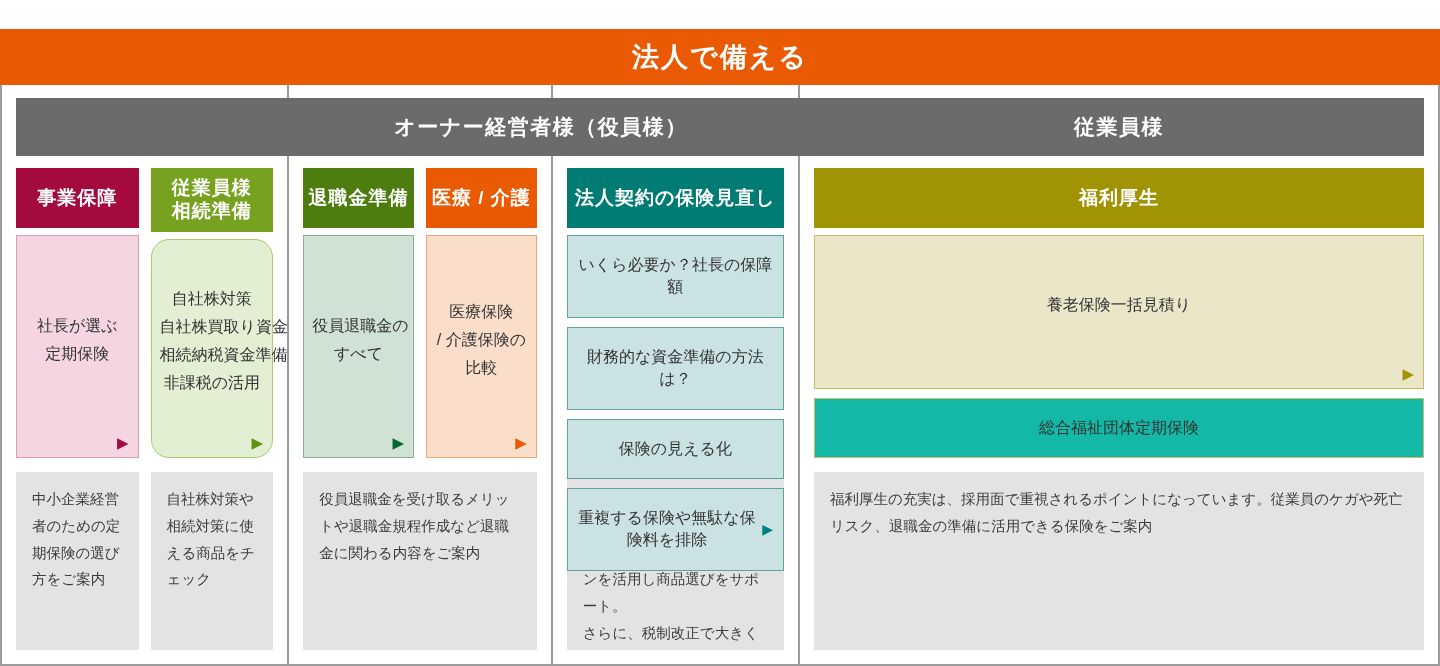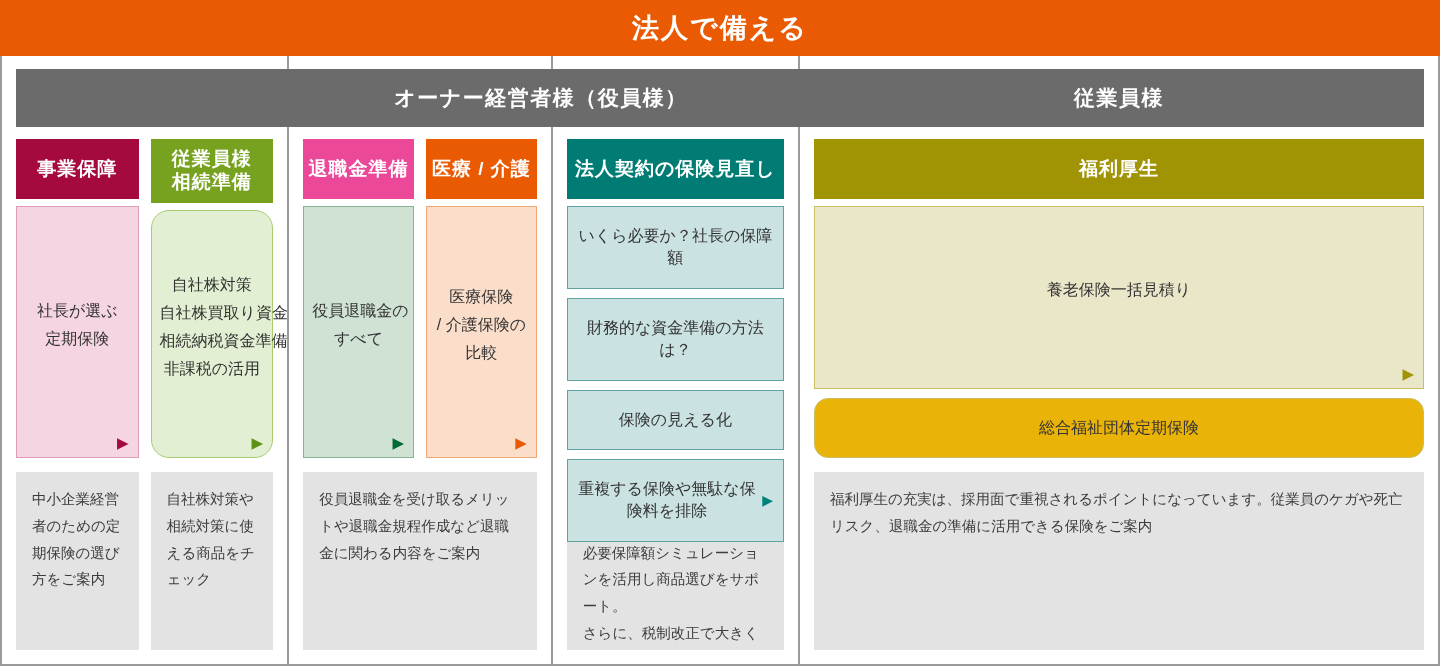--- a/index.html
+++ b/index.html
@@ -25,20 +25,21 @@
     height: 56px;
     flex: 0 0 56px;
     background: #E95A03;
     color: #ffffff;
     display: flex;
     align-items: center;
     justify-content: center;
     font-size: 27px;
     font-weight: bold;
     letter-spacing: 2px;
+    margin-top: 29px;
   }
 
   
   .board {
     flex: 1 1 auto;
     display: flex;
     border-left: 2px solid #9B9B9B;
     border-right: 2px solid #9B9B9B;
     border-bottom: 2px solid #9B9B9B;
     background: #ffffff;
@@ -237,21 +238,21 @@
         </div>
       </div>
     </div>
 
     <div class="panel panel-owner-b">
       <div class="spacer-bar"></div>
 
       <div class="cats">
 
         <div class="cat">
-          <div class="cat-head" style="background:#ec4899;align-items:center;">
+          <div class="cat-head" style="background:#4d7c0f;align-items:center;">
             <span>退職金準備</span>
           </div>
           <div class="tile" style="background:#CFE2D4;border-color:#86B394;">
             <div class="tile-lines">
               <div>役員退職金の</div>
               <div>すべて</div>
             </div>
             <span class="arrow" style="color:#006934;">▶</span>
           </div>
         </div>
@@ -325,21 +326,21 @@
           <div class="cat-head" style="background:#A09405;">
             <span>福利厚生</span>
           </div>
           <div class="stack">
             <div class="tile" style="background:#EAE6C8;border-color:#C9BE63;margin-top:0;flex:1 1 auto;">
               <div class="tile-lines">
                 <div>養老保険一括見積り</div>
               </div>
               <span class="arrow" style="color:#A09405;">▶</span>
             </div>
-            <div class="stack-item" style="background:#eab308;border-color:#C9BE63;flex:0 0 44px;border-radius:14px;">
+            <div class="stack-item" style="background:#14b8a6;border-color:#C9BE63;flex:0 0 44px;">
               <span>総合福祉団体定期保険</span>
             </div>
           </div>
         </div>
       </div>
 
       <div class="descs">
         <div class="desc">
           <p>福利厚生の充実は、採用面で重視されるポイントになっています。従業員のケガや死亡リスク、退職金の準備に活用できる保険をご案内</p>
         </div>

